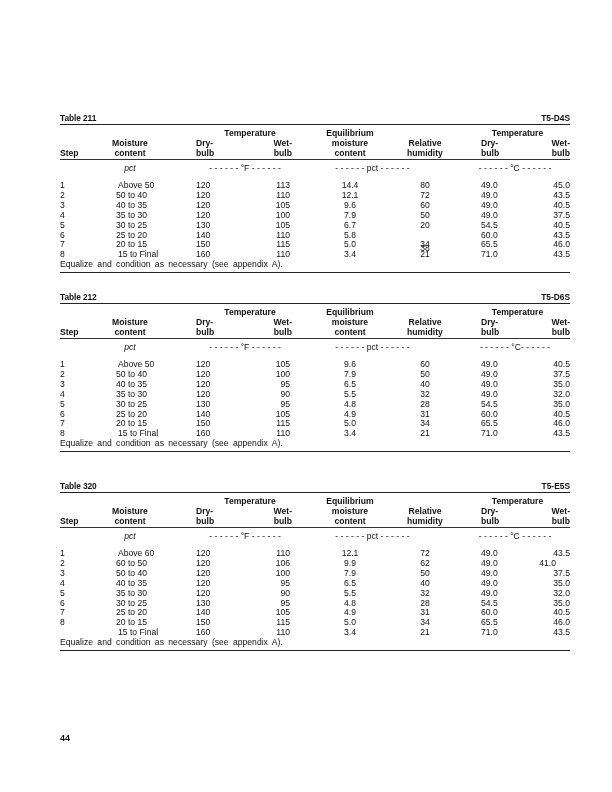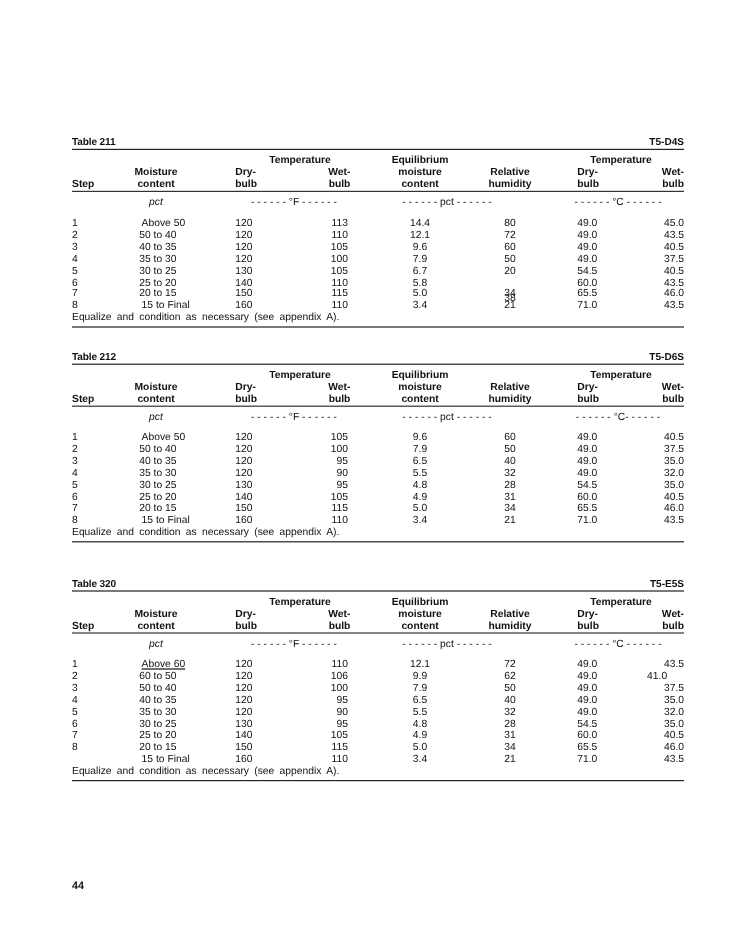--- a/index.html
+++ b/index.html
@@ -230,21 +230,21 @@
       <div class="cell b c" style="left: 250px; width: 80px; top: 35px;">content</div>
       <div class="cell b c" style="left: 330px; width: 70px; top: 35px;">humidity</div>
       <div class="cell b" style="left: 421px; top: 35px;">bulb</div>
       <div class="cell b r" style="left: 460px; width: 50px; top: 35px;">bulb</div>
       <div class="rule" style="top: 46px;"></div>
       <div class="cell i c" style="left: 35px; width: 70px; top: 50px;">pct</div>
       <div class="cell c" style="left: 130px; width: 110px; top: 50px;">- - - - - - °F - - - - - -</div>
       <div class="cell c" style="left: 255px; width: 115px; top: 50px;">- - - - - - pct - - - - - -</div>
       <div class="cell c" style="left: 400px; width: 110px; top: 50px;">- - - - - - °C - - - - - -</div>
       <div class="cell " style="left: 0px; top: 67px;">1</div>
-      <div class="cell " style="left: 58px; top: 67px; text-decoration: underline;">Above 60</div>
+      <div class="cell " style="left: 58px; top: 67px;">Above 60</div>
       <div class="cell " style="left: 136px; top: 67px;">120</div>
       <div class="cell r" style="left: 190px; width: 40px; top: 67px;">110</div>
       <div class="cell c" style="left: 270px; width: 40px; top: 67px;">12.1</div>
       <div class="cell c" style="left: 345px; width: 40px; top: 67px;">72</div>
       <div class="cell " style="left: 421px; top: 67px;">49.0</div>
       <div class="cell r" style="left: 470px; width: 40px; top: 67px;">43.5</div>
       <div class="cell " style="left: 0px; top: 76.9px;">2</div>
       <div class="cell " style="left: 56px; top: 76.9px;">60 to 50</div>
       <div class="cell " style="left: 136px; top: 76.9px;">120</div>
       <div class="cell r" style="left: 190px; width: 40px; top: 76.9px;">106</div>

